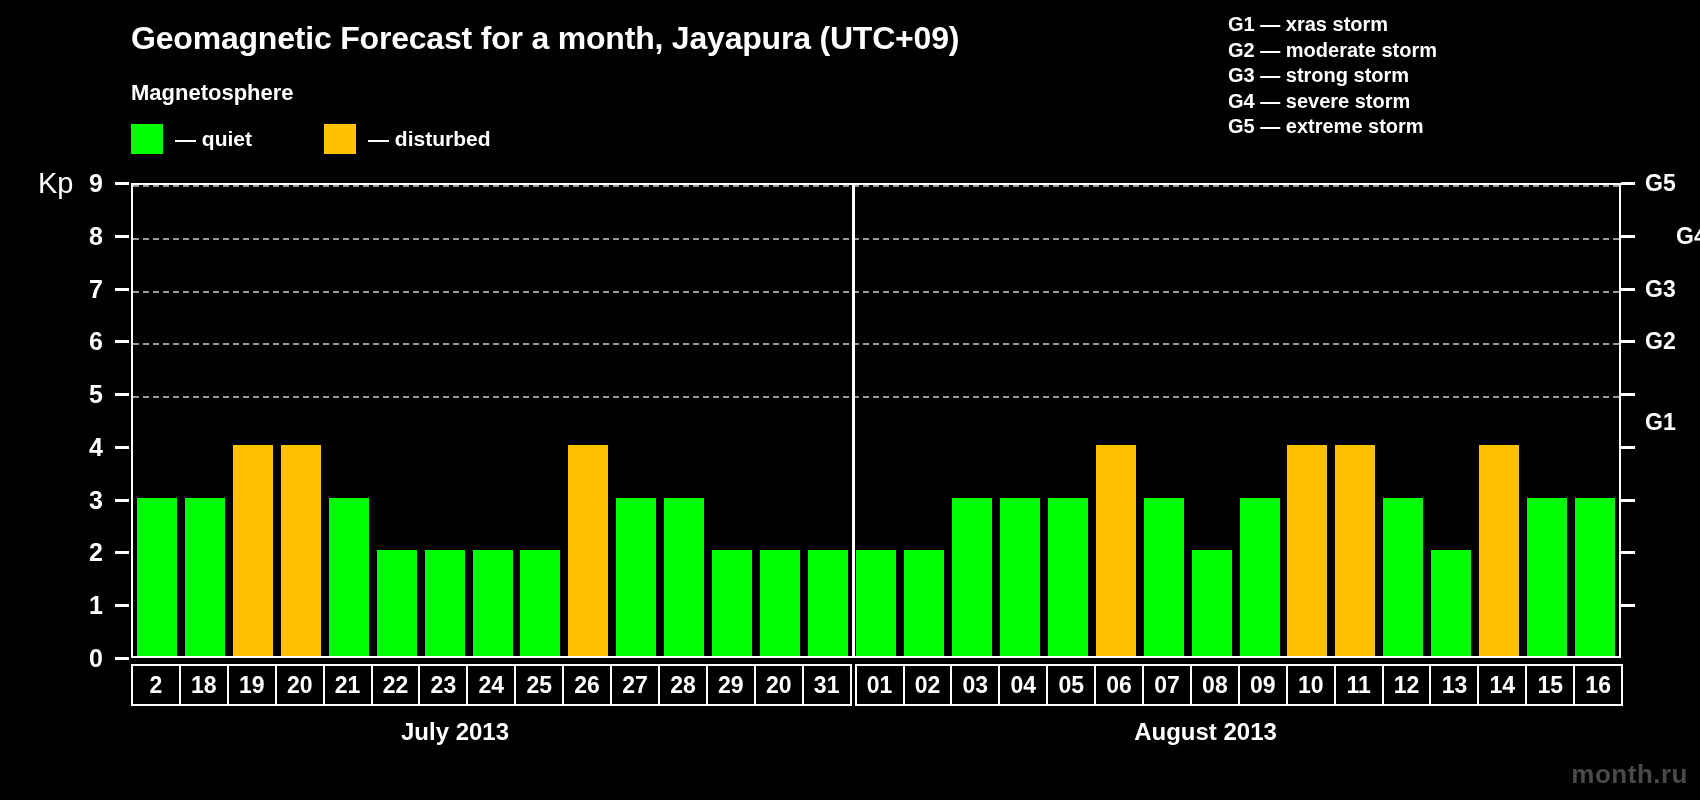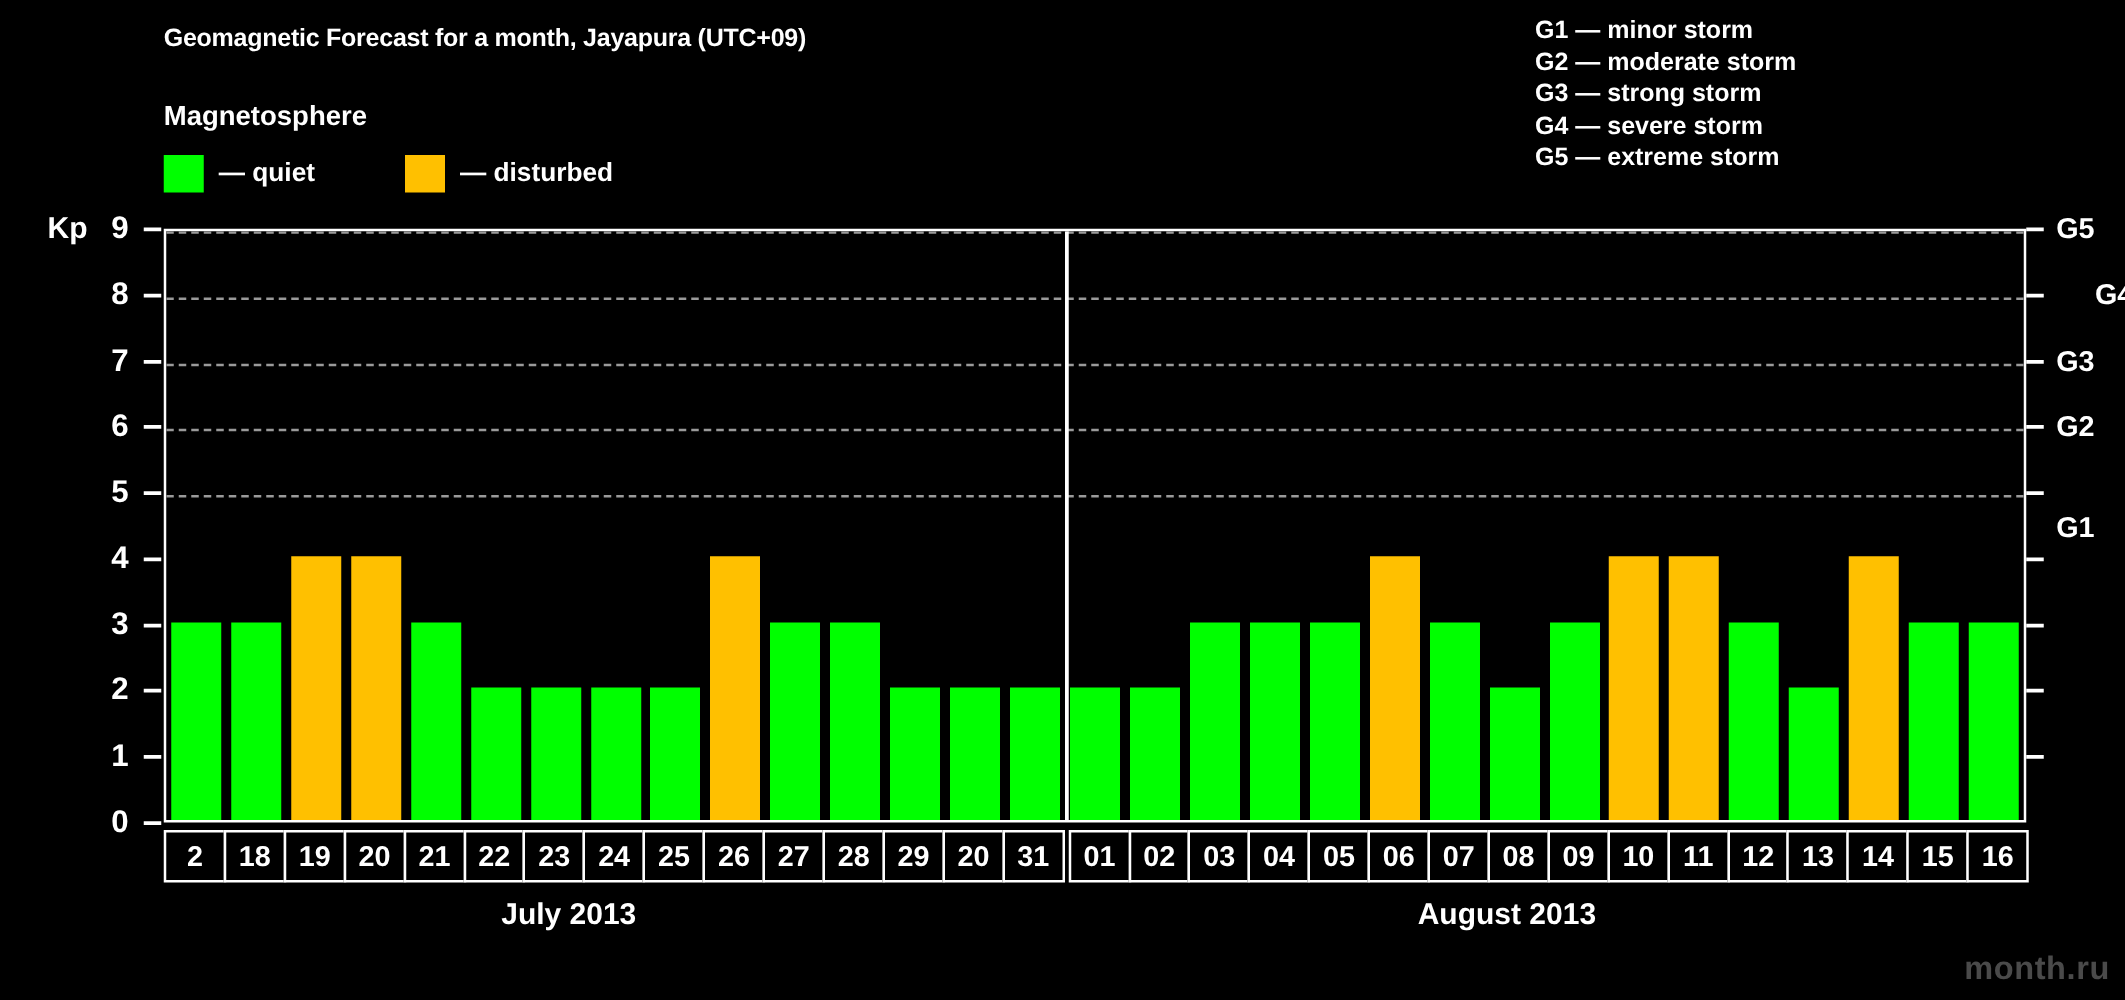--- a/index.html
+++ b/index.html
@@ -15,21 +15,21 @@
     font-family: "Liberation Sans", sans-serif;
     color: #ffffff;
     position: relative;
   }
 
   
   .chart-title {
     position: absolute;
     left: 131px;
     top: 20px;
-    font-size: 20px;
+    font-size: 32px;
     font-weight: bold;
     color: #ffffff;
     white-space: nowrap;
     letter-spacing: -0.2px;
   }
 
   .magnetosphere-label {
     position: absolute;
     left: 131px;
     top: 80px;
@@ -164,22 +164,22 @@
     right: 2px;
     width: 14px;
     height: 0;
     border-top: 3px solid #ffffff;
     transform: translateY(-1px);
   }
   .kp-axis-title {
     position: absolute;
     left: 38px;
     top: 183px;
-    font-size: 24px;
-    font-weight: bold;
+    font-size: 29px;
+    font-weight: normal;
     color: #ffffff;
     transform: translateY(-50%);
   }
 
   
   .y-axis-right {
     position: absolute;
     left: 1621px;
     top: 183px;
     width: 81px;
@@ -265,21 +265,21 @@
     </div>
     <div class="legend-gap-1"></div>
     <div class="legend-item">
       <span class="legend-swatch" style="background: rgb(255, 192, 0);"></span>
       <span class="legend-text">— disturbed</span>
     </div>
     <div class="legend-gap-2"></div>
   </div>
 
 <div class="gscale-key" id="gscale-key-root">
-    <div class="gscale-key-row">G1 — minor storm</div>
+    <div class="gscale-key-row">G1 — xras storm</div>
     <div class="gscale-key-row">G2 — moderate storm</div>
     <div class="gscale-key-row">G3 — strong storm</div>
     <div class="gscale-key-row">G4 — severe storm</div>
     <div class="gscale-key-row">G5 — extreme storm</div>
   </div>
 
 <div class="y-axis-left" id="y-axis-left-root">
     <div class="y-tick-mark" style="top: 0px;"></div>
     <div class="y-tick-label" style="top: 0px;">9</div>
     <div class="y-tick-mark" style="top: 52.7778px;"></div>

